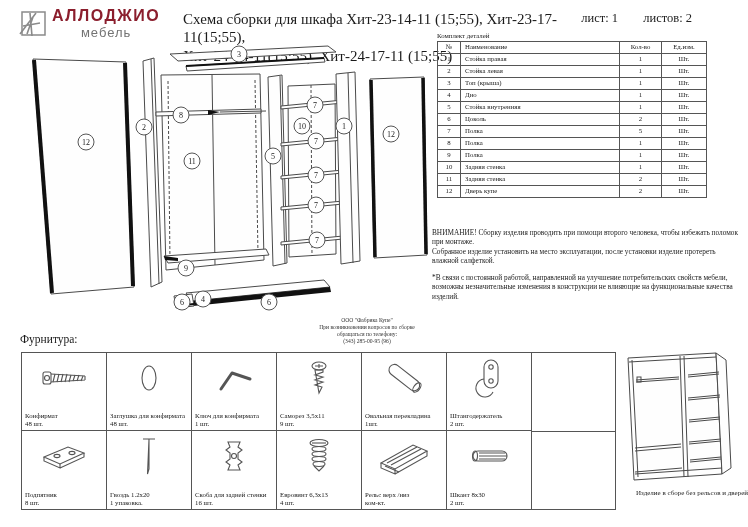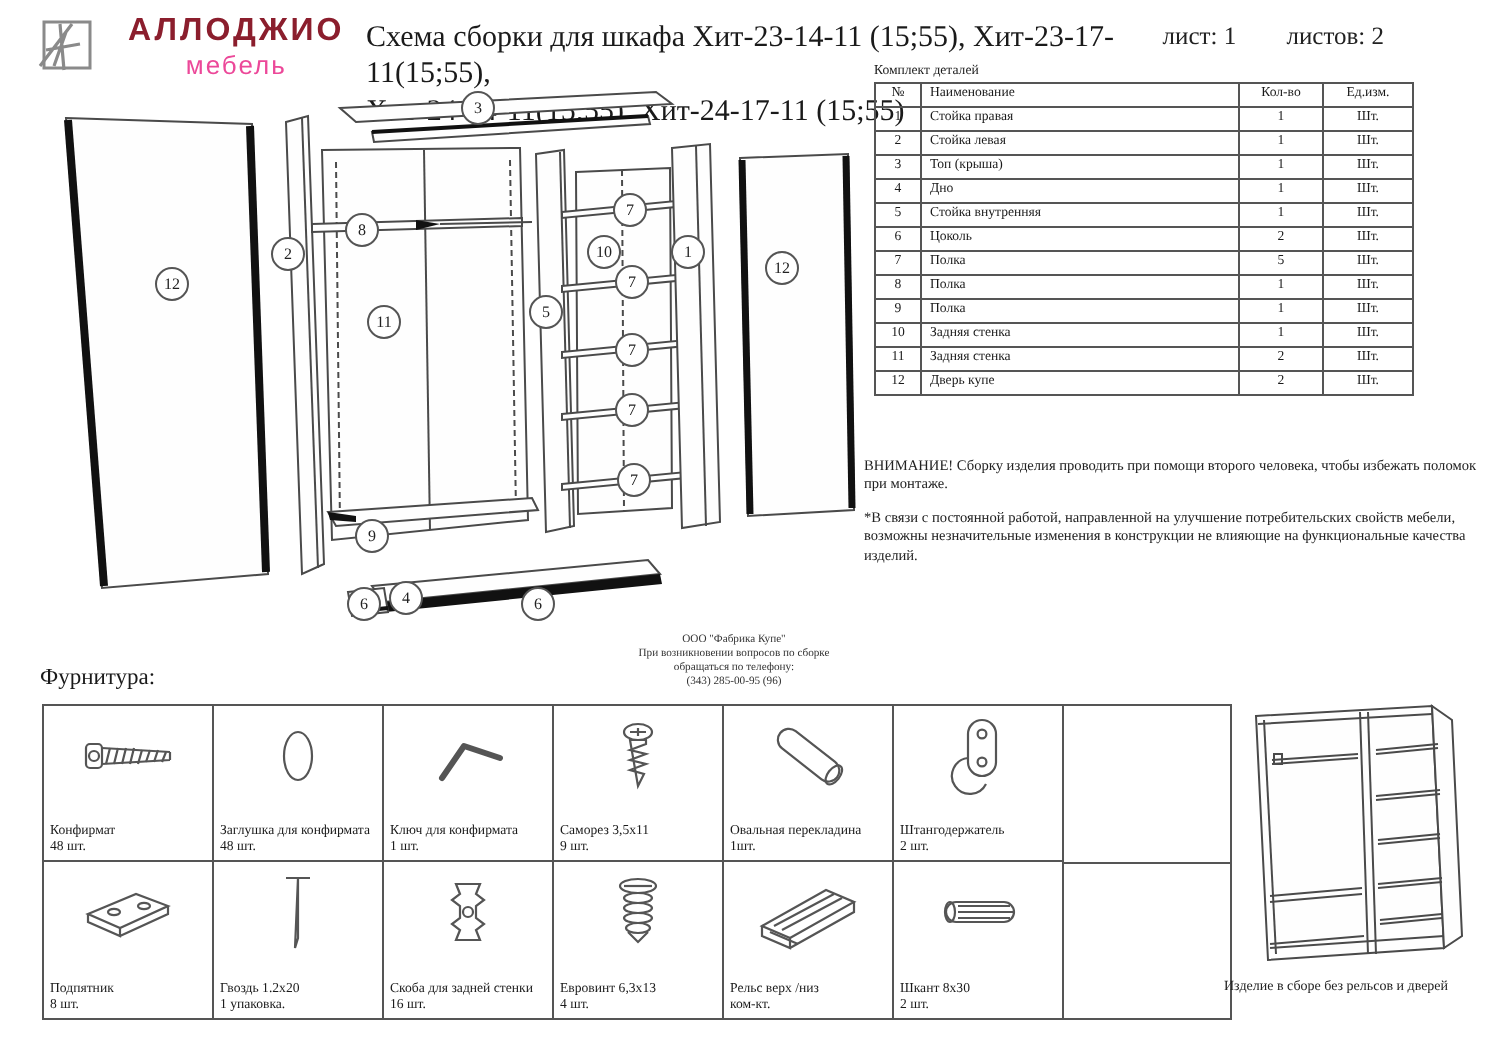--- a/index.html
+++ b/index.html
@@ -1,24 +1,24 @@
 <!DOCTYPE html>
 <html><head>
 <meta charset="utf-8">
 <style>
   html,body{margin:0;padding:0}
   body{width:748px;height:527px;background:#fff;position:relative;overflow:hidden;
        font-family:"Liberation Serif",serif;color:#1a1a1a}
   .abs{position:absolute}
 
   
-  .logo-wrap{left:18px;top:8px;display:flex;align-items:flex-start;gap:16px}
+  .logo-wrap{left:18px;top:8px;display:flex;align-items:flex-end;gap:4px}
   .logo-text{font-family:"Liberation Sans",sans-serif;line-height:1;text-align:center}
   .brand{font-size:16px;font-weight:bold;letter-spacing:1.5px;color:#8b1e2d}
-  .brand-sub{font-size:13px;color:#ec4899;margin-top:2px;letter-spacing:1px}
+  .brand-sub{font-size:13px;color:#737373;margin-top:2px;letter-spacing:1px}
   .title-block{left:183px;top:10px;width:380px;font-size:15px;line-height:1.22}
   .sheet-info{right:56px;top:11px;font-family:Liberation Serif, serif;font-size:12.5px;color:#222}
   .sheet-info span{margin-left:22px}
 
   
   .kit-caption{left:437px;top:32px;font-size:6.8px}
   table.kit{left:437px;top:41px;border-collapse:collapse;table-layout:fixed}
   table.kit th,table.kit td{border:1px solid #555;font-size:6.8px;font-weight:normal;
       text-align:center;padding:0 2px;height:11px;line-height:1;overflow:hidden;white-space:nowrap}
   table.kit td.nm,table.kit th.nm{text-align:left;padding-left:4px}
@@ -42,21 +42,21 @@
       flex-direction:column;justify-content:space-between;padding:2px 3px}
   .hw-icon{height:46px;display:flex;align-items:center;justify-content:center}
   .hw-label{font-size:6.8px;line-height:1.18}
   .hw-label .l2{display:block}
   .hw-empty-col{width:84px;display:flex;flex-direction:column}
   .hw-empty-col .ec{flex:1;box-sizing:border-box}
   .hw-empty-col .ec:first-child{border-bottom:1px solid #555}
 
   
   .assembled{left:618px;top:348px}
-  .assembled-caption{left:612px;top:489px;width:136px;text-align:left;font-size:7px;color:#222}
+  .assembled-caption{left:612px;top:489px;width:136px;text-align:right;font-size:7px;color:#222}
 
   svg .ln{stroke:#4a4a4a;stroke-width:1;fill:none}
   svg .panel{fill:#fefefe;stroke:#4a4a4a;stroke-width:1}
   svg .dark{fill:#111;stroke:none}
   svg text{font-family:"Liberation Serif",serif}
 </style>
 </head>
 <body>
 
 <div class="abs logo-wrap">
@@ -161,20 +161,21 @@
       <td>12</td>
       <td class="nm">Дверь купе</td>
       <td>2</td>
       <td>Шт.</td>
     </tr>
     </tbody>
 </table>
 
 <div class="abs notes">
   <p>ВНИМАНИЕ! Сборку изделия проводить при помощи второго человека, чтобы избежать поломок при монтаже.</p>
+  <p>Собранное изделие установить на место эксплуатации, после установки изделие протереть влажной салфеткой.</p>
   <p class="gap">*В связи с постоянной работой, направленной на улучшение потребительских свойств мебели, возможны незначительные изменения в конструкции не влияющие на функциональные качества изделий.</p>
 </div>
 
 <svg class="abs diagram" width="415" height="300" viewBox="0 0 415 300">
 
   <g>
     <polygon class="panel" points="15,15 108,18 116,243 33,250"></polygon>
     <line x1="16" y1="16" x2="34" y2="249" stroke="#111" stroke-width="4"></line>
     <line x1="107" y1="19" x2="115" y2="242" stroke="#111" stroke-width="4"></line>
   </g>

